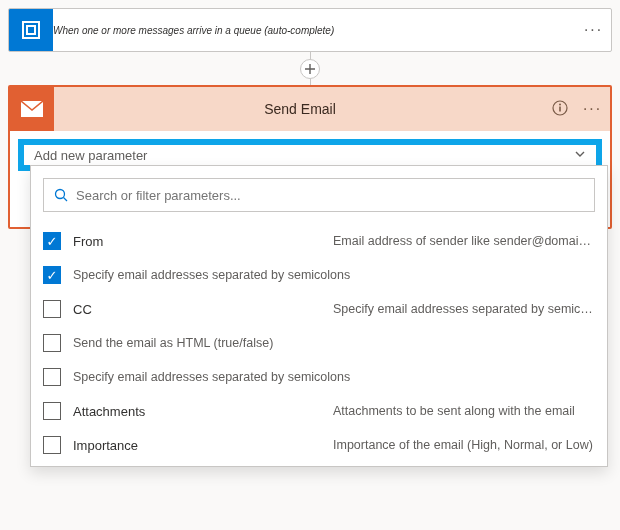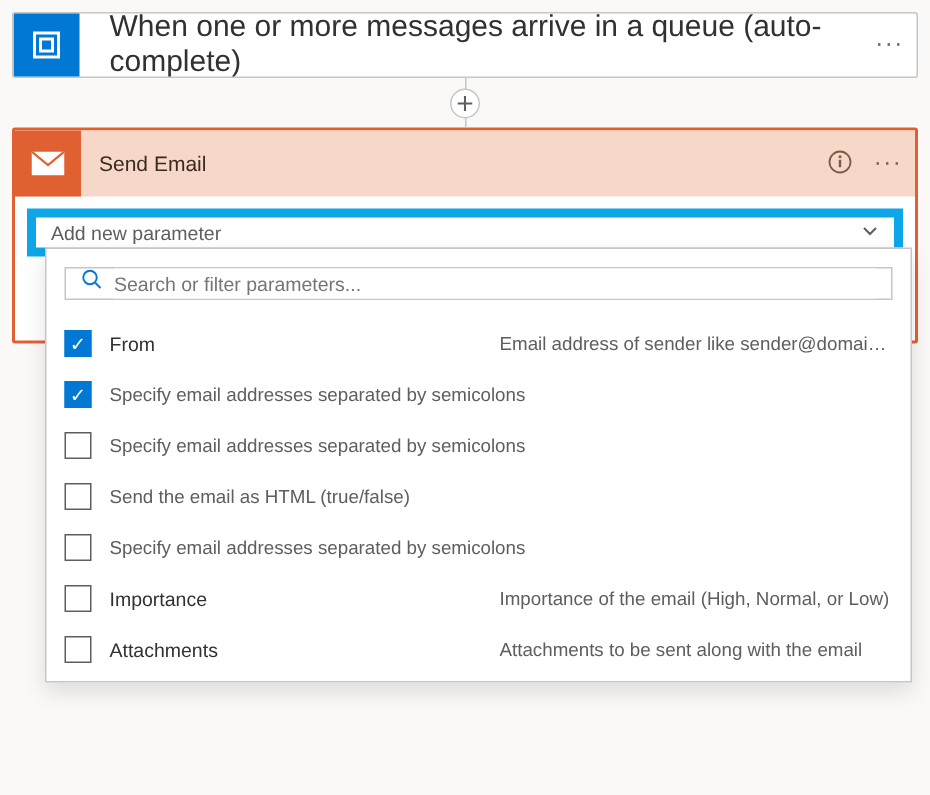--- a/index.html
+++ b/index.html
@@ -5,51 +5,51 @@
   * { box-sizing: border-box; margin: 0; padding: 0; }
   body { font-family: "Segoe UI", Arial, sans-serif; font-size: 13px; color: #323130; background: #fff; }
   .canvas { width: 620px; height: 530px; background: #faf9f8; padding: 8px; position: relative; }
   .trigger-card {
     background: #fff; border: 1px solid #c8c6c4; border-radius: 2px;
     display: flex; align-items: center; height: 44px; overflow: hidden;
   }
   .trigger-icon {
     width: 44px; height: 44px; background: #0078d4; display: flex; align-items: center; justify-content: center; flex-shrink: 0;
   }
-  .trigger-title { flex: 1; padding: 0 20px; font-size: 20px; }
+  .trigger-title { flex: 1; padding: 0 0; font-size: 10px; font-style: italic; }
   .card-menu { width: 36px; text-align: center; color: #605e5c; font-size: 16px; letter-spacing: 1px; cursor: pointer; }
   .connector { display: flex; flex-direction: column; align-items: center; height: 33px; }
   .connector-line { width: 1px; flex: 1; background: #c8c6c4; }
   .plus-btn {
     width: 20px; height: 20px; border: 1px solid #c8c6c4; border-radius: 50%; background: #fff;
     display: flex; align-items: center; justify-content: center; color: #605e5c;
     margin: -10px 0; z-index: 1; position: relative; cursor: pointer;
   }
   .action-card { background: #fff; border: 2px solid #e16032; border-radius: 2px; }
   .action-header {
     background: #f7d8c8; height: 44px; display: flex; align-items: center;
   }
   .action-icon {
     width: 44px; height: 44px; background: #e16032; display: flex; align-items: center; justify-content: center; flex-shrink: 0;
   }
-  .action-title { flex: 1; padding: 0 12px; font-size: 14px; color: #3b2a20; }
+  .action-title { flex: 1; padding: 0 12px; font-size: 14px; color: #3b2a20; text-align: center; }
   .info-icon { width: 28px; text-align: center; color: #7a5b47; }
   .action-menu { width: 36px; text-align: center; color: #7a5b47; font-size: 16px; letter-spacing: 1px; cursor: pointer; }
   .param-bar {
     margin: 8px; border: 6px solid #0ea5e9; height: 32px; display: flex; align-items: center;
     padding: 0 10px; color: #605e5c; justify-content: space-between; cursor: pointer; background: #fff;
   }
   .chevron { color: #605e5c; }
   .dropdown-panel {
     position: absolute; left: 30px; right: 12px; top: 165px; background: #fff;
     border: 1px solid #c8c6c4; box-shadow: 0 6px 14px rgba(0,0,0,.12); padding-bottom: 4px;
   }
   .search-wrap { padding: 12px; }
   .search-box {
-    border: 1px solid #c8c6c4; height: 22px; display: flex; padding: 0 10px;
+    border: 1px solid #c8c6c4; height: 34px; display: flex; align-items: center; padding: 0 10px;
   }
   .search-box svg { margin-right: 8px; flex-shrink: 0; }
   .search-box input { border: none; outline: none; flex: 1; font-size: 13px; color: #605e5c; font-family: inherit; }
   .param-row {
     display: flex; align-items: center; height: 34px; padding: 0 12px; cursor: pointer;
   }
   .checkbox {
     width: 18px; height: 18px; border: 1px solid #605e5c; margin-right: 12px; flex-shrink: 0;
     display: flex; align-items: center; justify-content: center;
   }
@@ -128,36 +128,37 @@
           <div class="checkbox checked"></div>
           <div class="param-name">From</div>
           <div class="param-desc">Email address of sender like sender@domain.com</div>
         </div>
         <div class="param-row">
           <div class="checkbox checked"></div>
           <div class="param-desc">Specify email addresses separated by semicolons</div>
         </div>
         <div class="param-row">
           <div class="checkbox"></div>
+          <div class="param-name">CC</div>
           <div class="param-desc">Specify email addresses separated by semicolons</div>
         </div>
         <div class="param-row">
           <div class="checkbox"></div>
           <div class="param-desc">Send the email as HTML (true/false)</div>
         </div>
         <div class="param-row">
           <div class="checkbox"></div>
           <div class="param-desc">Specify email addresses separated by semicolons</div>
         </div>
         <div class="param-row">
           <div class="checkbox"></div>
-          <div class="param-name">Importance</div>
-          <div class="param-desc">Importance of the email (High, Normal, or Low)</div>
+          <div class="param-name">Attachments</div>
+          <div class="param-desc">Attachments to be sent along with the email</div>
         </div>
         <div class="param-row">
           <div class="checkbox"></div>
-          <div class="param-name">Attachments</div>
-          <div class="param-desc">Attachments to be sent along with the email</div>
+          <div class="param-name">Importance</div>
+          <div class="param-desc">Importance of the email (High, Normal, or Low)</div>
         </div>
       </div>
   </div>
 
 </div>
 
 </body></html>

